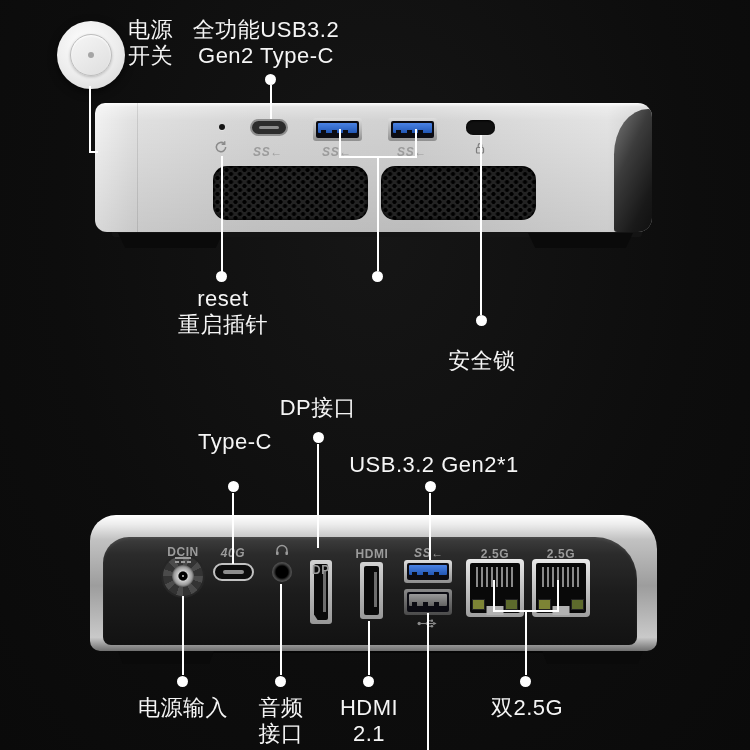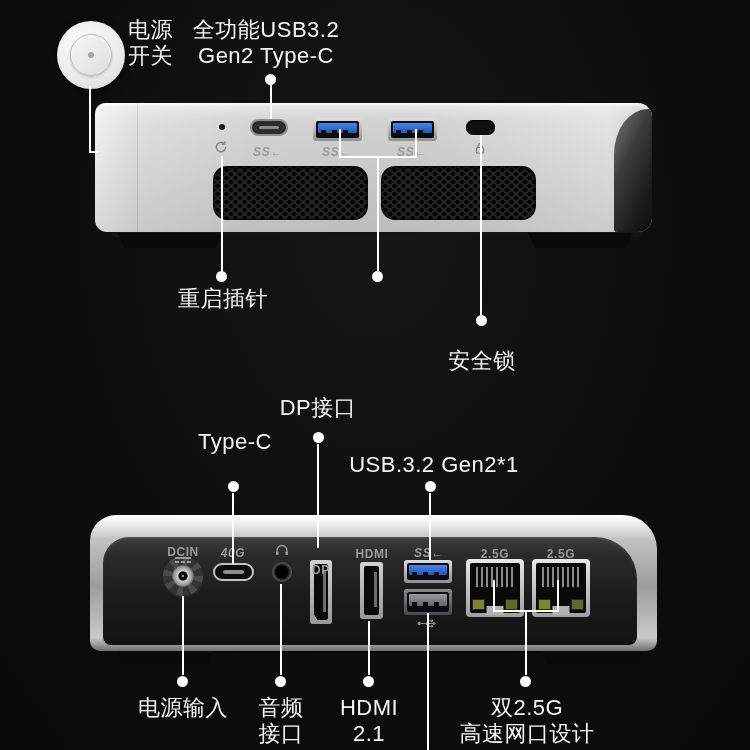--- a/index.html
+++ b/index.html
@@ -185,20 +185,21 @@
   <div class="lline" style="left:339px;top:129px;width:2px;height:28px;"></div>
   <div class="lline" style="left:415px;top:129px;width:2px;height:28px;"></div>
   <div class="lline" style="left:339px;top:156px;width:78px;height:2px;"></div>
   <div class="lline" style="left:377px;top:158px;width:2px;height:113px;"></div>
   <div class="ldot" style="left:372px;top:271px;"></div>
 
   <div class="lline" style="left:480px;top:135px;width:2px;height:180px;"></div>
   <div class="ldot" style="left:476px;top:315px;"></div>
 
   <div class="ann center" style="left:223px;top:286px;">
+    <div>reset</div>
     <div>重启插针</div>
   </div>
   <div class="ann center" style="left:482px;top:348px;">
     <div>安全锁</div>
   </div>
 
   <div class="ann center" style="left:318px;top:395px;">
     <div>DP接口</div>
   </div>
   <div class="ann center" style="left:235px;top:429px;">
@@ -322,16 +323,15 @@
   <div class="ann center" style="left:281px;top:695px;">
     <div>音频</div>
     <div>接口</div>
   </div>
   <div class="ann center" style="left:369px;top:695px;">
     <div>HDMI</div>
     <div>2.1</div>
   </div>
   <div class="ann center" style="left:527px;top:695px;">
     <div>双2.5G</div>
-    <div>高速网口设计</div>
   </div>
 
 </div>
 
 </body></html>

